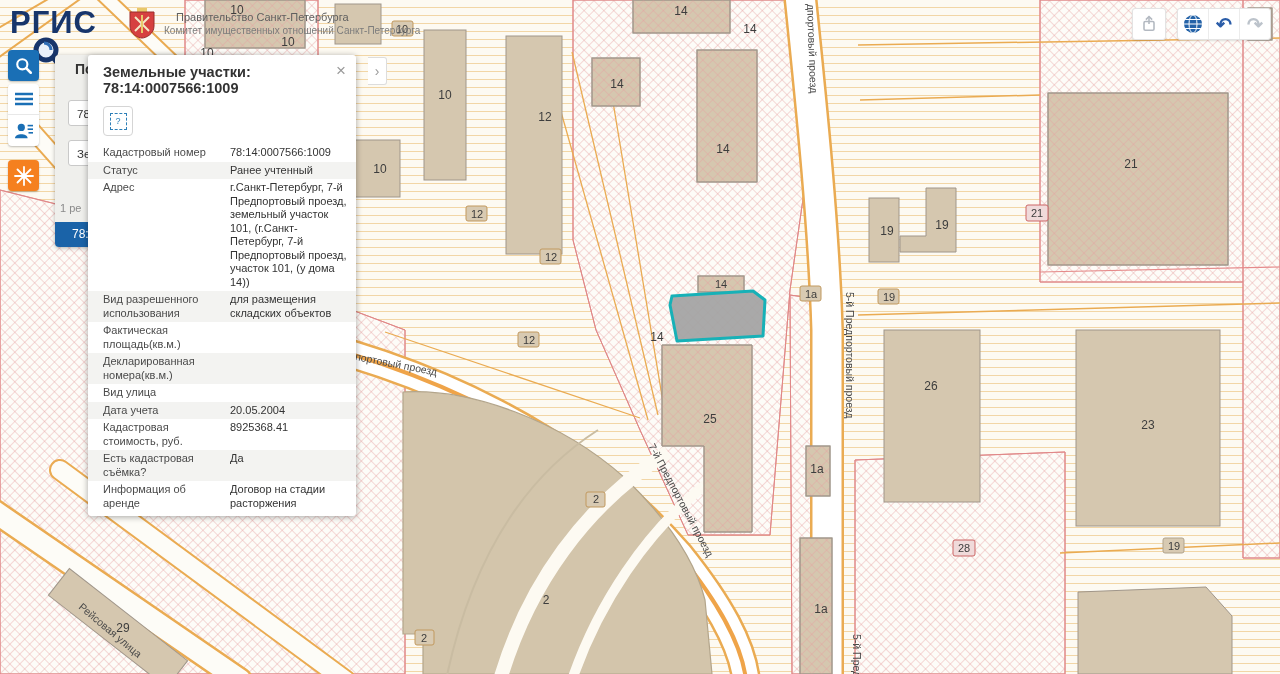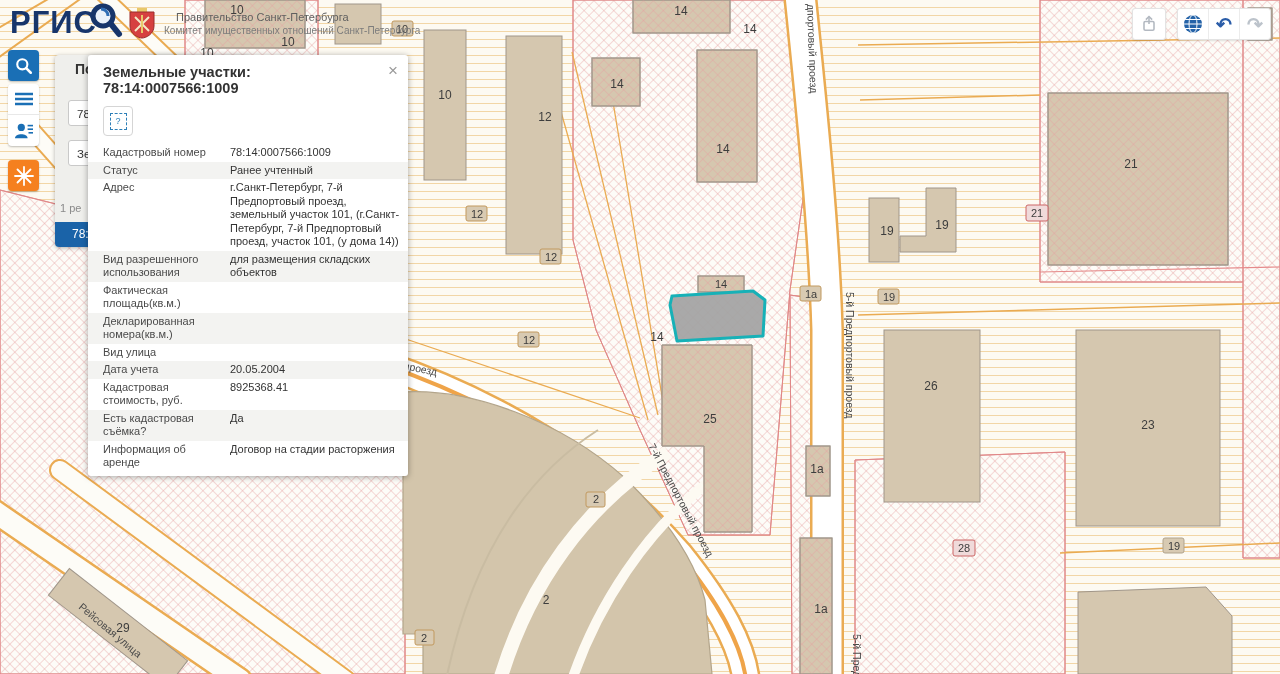--- a/index.html
+++ b/index.html
@@ -4,21 +4,21 @@
 <style>
   html,body{margin:0;padding:0;}
   body{width:1280px;height:674px;overflow:hidden;position:relative;
        font-family:"Liberation Sans",sans-serif;background:#fdfaf2;}
   #stage{position:absolute;inset:0;width:1280px;height:674px;}
   #map-svg{position:absolute;left:0;top:0;z-index:0;}
   svg text{font-family:"Liberation Sans",sans-serif;}
 
   
   .hdr{position:absolute;z-index:3;}
-  .logo-wrap{left:10px;top:5px;display:flex;align-items:center;}
+  .logo-wrap{left:10px;top:5px;display:flex;align-items:center;flex-direction:column;}
   .logo-text{font-size:31px;font-weight:800;color:#17356b;letter-spacing:1px;}
   .logo-mag{margin-left:-10px;margin-top:-6px;}
   .gov{left:128px;top:8px;display:flex;align-items:center;gap:8px;}
   .gov-lines{display:flex;flex-direction:column;line-height:1.25;}
   .gov-l1{font-size:11px;color:#5f5f5f;margin-left:12px;}
   .gov-l2{font-size:10px;color:#7c7c7c;}
 
   
   .side{position:absolute;left:8px;z-index:8;width:31px;}
   .sbtn{width:31px;height:31px;display:flex;align-items:center;justify-content:center;
@@ -35,21 +35,21 @@
   .spanel{position:absolute;left:55px;top:55px;width:196px;height:192px;background:#efefec;
           border-radius:4px;box-shadow:0 1px 4px rgba(0,0,0,.3);z-index:5;overflow:hidden;}
   .spanel .ttl{position:absolute;left:20px;top:6px;font-size:14px;font-weight:bold;color:#333;}
   .sfield{position:absolute;left:13px;height:26px;width:160px;background:#fff;border:1px solid #c9c9c9;
           border-radius:3px;font-size:11.5px;color:#333;line-height:26px;padding-left:8px;box-sizing:border-box;}
   .sres{position:absolute;left:5px;top:147px;font-size:11px;color:#8a8a8a;}
   .srow{position:absolute;left:0;top:167px;width:100%;height:25px;background:#1a63a8;color:#fff;
         font-size:12px;line-height:25px;padding-left:17px;box-sizing:border-box;cursor:pointer;}
 
   
-  .popup{position:absolute;left:88px;top:55px;width:320px;background:#fff;z-index:7;
+  .popup{position:absolute;left:88px;top:55px;width:268px;background:#fff;z-index:7;
          border-radius:3px;box-shadow:0 1px 6px rgba(0,0,0,.35);padding-bottom:4px;}
   .p-title{padding:9px 30px 4px 15px;font-size:14.5px;font-weight:bold;color:#333;}
   .p-close{position:absolute;right:10px;top:7px;font-size:17px;color:#9a9a9a;cursor:pointer;line-height:1;}
   .p-help{margin:6px 0 8px 15px;width:28px;height:28px;border:1px solid #d5d5d5;border-radius:4px;
           background:#fff;display:flex;align-items:center;justify-content:center;cursor:pointer;}
   .p-help .dash{width:15px;height:15px;border:1px dashed #2d7fb8;color:#2d7fb8;font-size:9px;
           display:flex;align-items:center;justify-content:center;}
   .p-table{width:100%;}
   .prow{display:flex;padding:2px 5px 2px 15px;font-size:11px;line-height:13.5px;}
   .prow:nth-child(even){background:#f3f3f1;}

